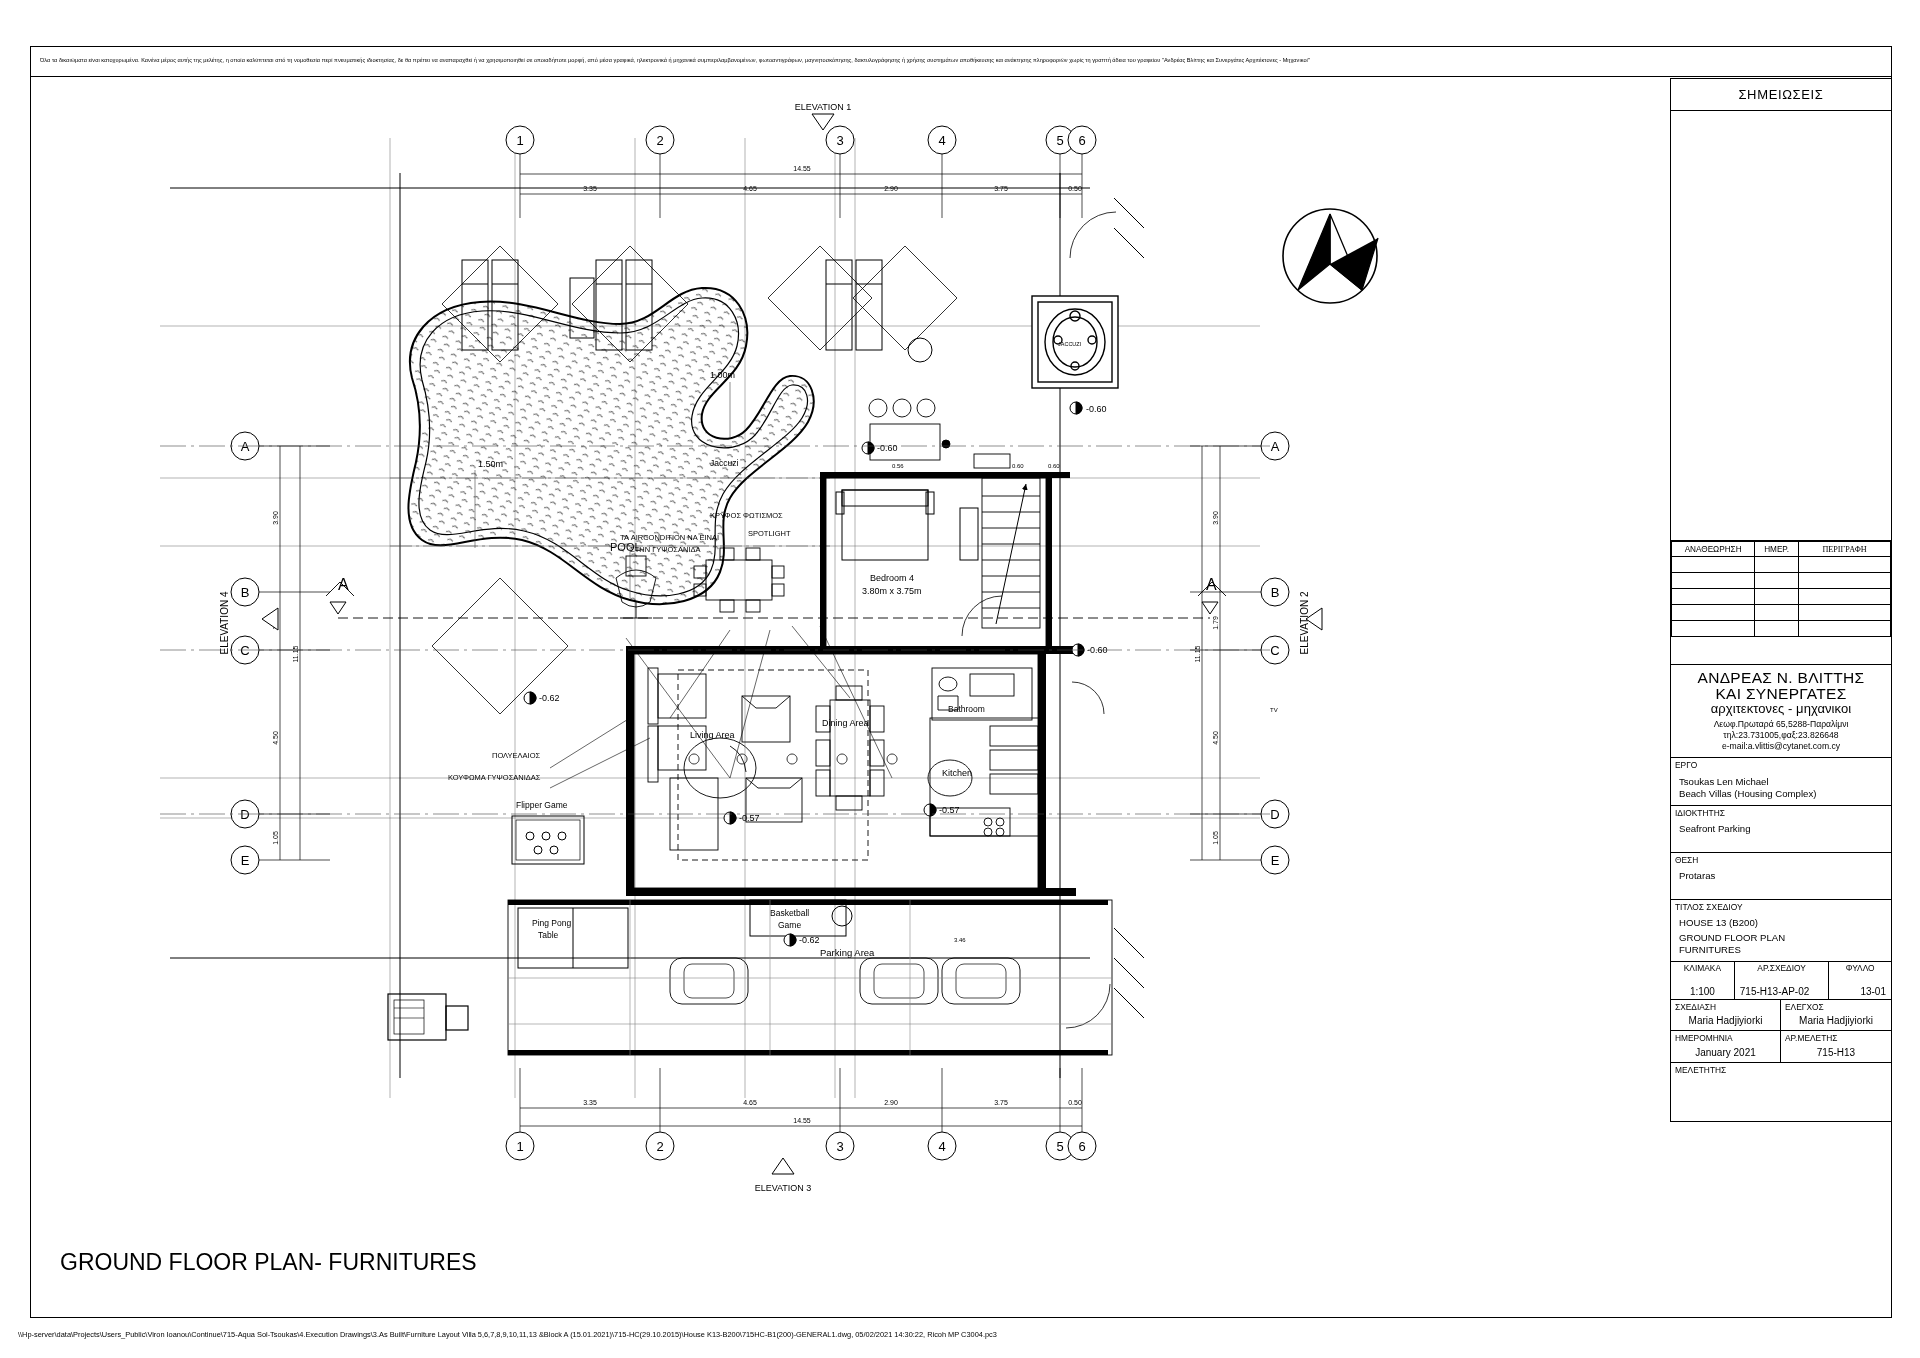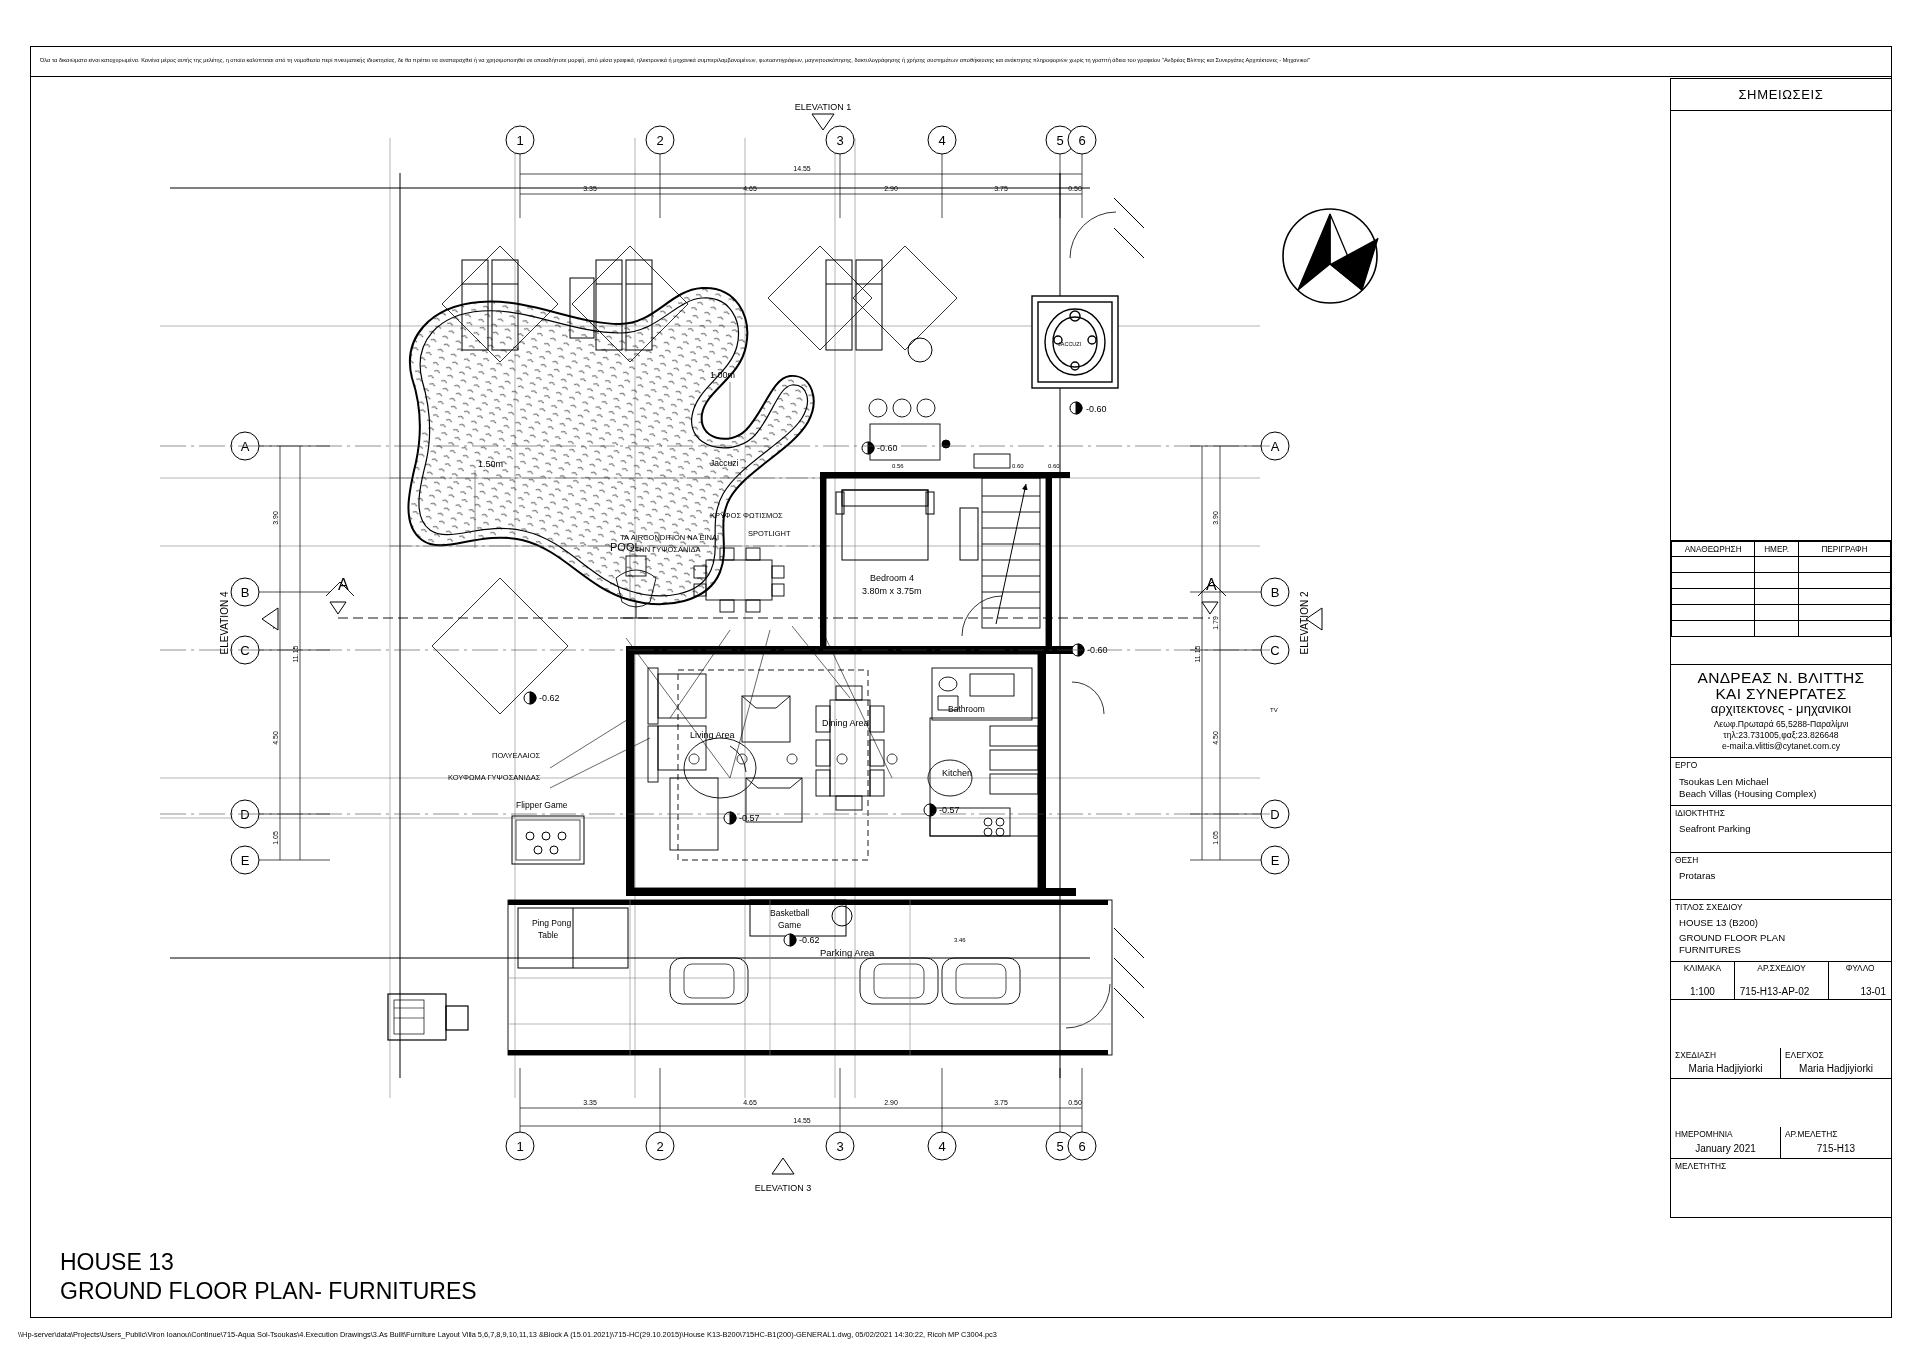--- a/index.html
+++ b/index.html
@@ -57,36 +57,36 @@
     height: 32px; display:flex; align-items:center; justify-content:center;
     font-size: 13px; letter-spacing: .05em; border-bottom: 1.4px solid #000;
   }
   .notes-body { height: 430px; border-bottom: 1.4px solid #000; }
   .rev-table { width: 100%; border-collapse: collapse; }
   .rev-table th, .rev-table td {
     border: 1px solid #000; font-size: 8.2px; font-weight: normal;
     height: 16px; text-align: center; padding: 0;
   }
   .rev-table th { height: 15px; }
-  .rev-c1 { width: 38%; } .rev-c2 { width: 20%; } .rev-c3 { width: 42%; }
+  .rev-c1 { width: 38%; } .rev-c2 { width: 20%; } .rev-c3 { width: 42%; font-family: Liberation Serif, serif; }
   .firm {
     border-bottom: 1.4px solid #000; padding: 5px 3px 5px;
     text-align: center;
   }
   .firm .f1 { font-size: 15.5px; letter-spacing: .02em; line-height: 1.0; white-space: nowrap;}
   .firm .f2 { font-size: 15.5px; letter-spacing: .02em; line-height: 1.05; }
   .firm .f3 { font-size: 13px; letter-spacing: .005em; line-height: 1.15; }
   .firm .f4 { font-size: 8.6px; line-height: 1.3; margin-top: 2px;}
   .firm .f5 { font-size: 8.6px; line-height: 1.3; }
   .firm .f6 { font-size: 8.6px; line-height: 1.3; }
   .tb-sec { border-bottom: 1.4px solid #000; padding: 2px 4px 4px; }
   .tb-lbl { font-size: 8.4px; line-height: 1.25; }
   .tb-val { font-size: 9.6px; line-height: 1.3; padding-left: 4px; margin-top: 5px;}
   .grid2 { display: flex; border-bottom: 1.4px solid #000; }
-  .grid2 > div { padding: 2px 4px 4px; margin-top: 48px; }
+  .grid2 > div { padding: 2px 4px 4px; }
   .g-sep { border-right: 1.4px solid #000; }
   .row-sc { display: flex; border-bottom: 1.4px solid #000; }
   .row-sc > div { padding: 1px 3px 2px; }
   .sc-a { width: 29%; border-right: 1.4px solid #000; }
   .sc-b { width: 43%; border-right: 1.4px solid #000; }
   .sc-c { width: 28%; }
   .cell-lbl { font-size: 8.4px; text-align:center; }
   .cell-val { font-size: 10px; text-align:center; margin-top: 13px;}
   .cell-val.l { text-align: left; padding-left: 2px;}
   .cell-val.r { text-align: right; padding-right: 2px;}
@@ -682,21 +682,20 @@
         <path d="M1300 136 L1332 212 L1300 186 Z" fill="#fff" stroke="#000" stroke-width="1.3"></path>
         <path d="M1300 136 L1268 212 L1300 186 Z" fill="#000" stroke="#000" stroke-width="1.3"></path>
         <path d="M1300 186 L1332 212 L1348 160" fill="#000" stroke="#000" stroke-width="1.3"></path>
       </g>
 
     </g>
   </svg>
   </div>
 
   <div class="sheet-title">
-    <div>HOUSE 13</div>
     <div class="l2">GROUND FLOOR PLAN- FURNITURES</div>
   </div>
   <div class="footer-path">\\Hp-server\data\Projects\Users_Public\Viron Ioanou\Continue\715-Aqua Sol-Tsoukas\4.Execution Drawings\3.As Built\Furniture Layout Villa 5,6,7,8,9,10,11,13 &amp;Block A (15.01.2021)\715-HC(29.10.2015)\House K13-B200\715HC-B1(200)-GENERAL1.dwg, 05/02/2021 14:30:22, Ricoh MP C3004.pc3</div>
 
   <div id="tblock">
     <div class="tb-box">
       <div class="notes-hdr">ΣΗΜΕΙΩΣΕΙΣ</div>
       <div class="notes-body"></div>
 
       <table class="rev-table">

